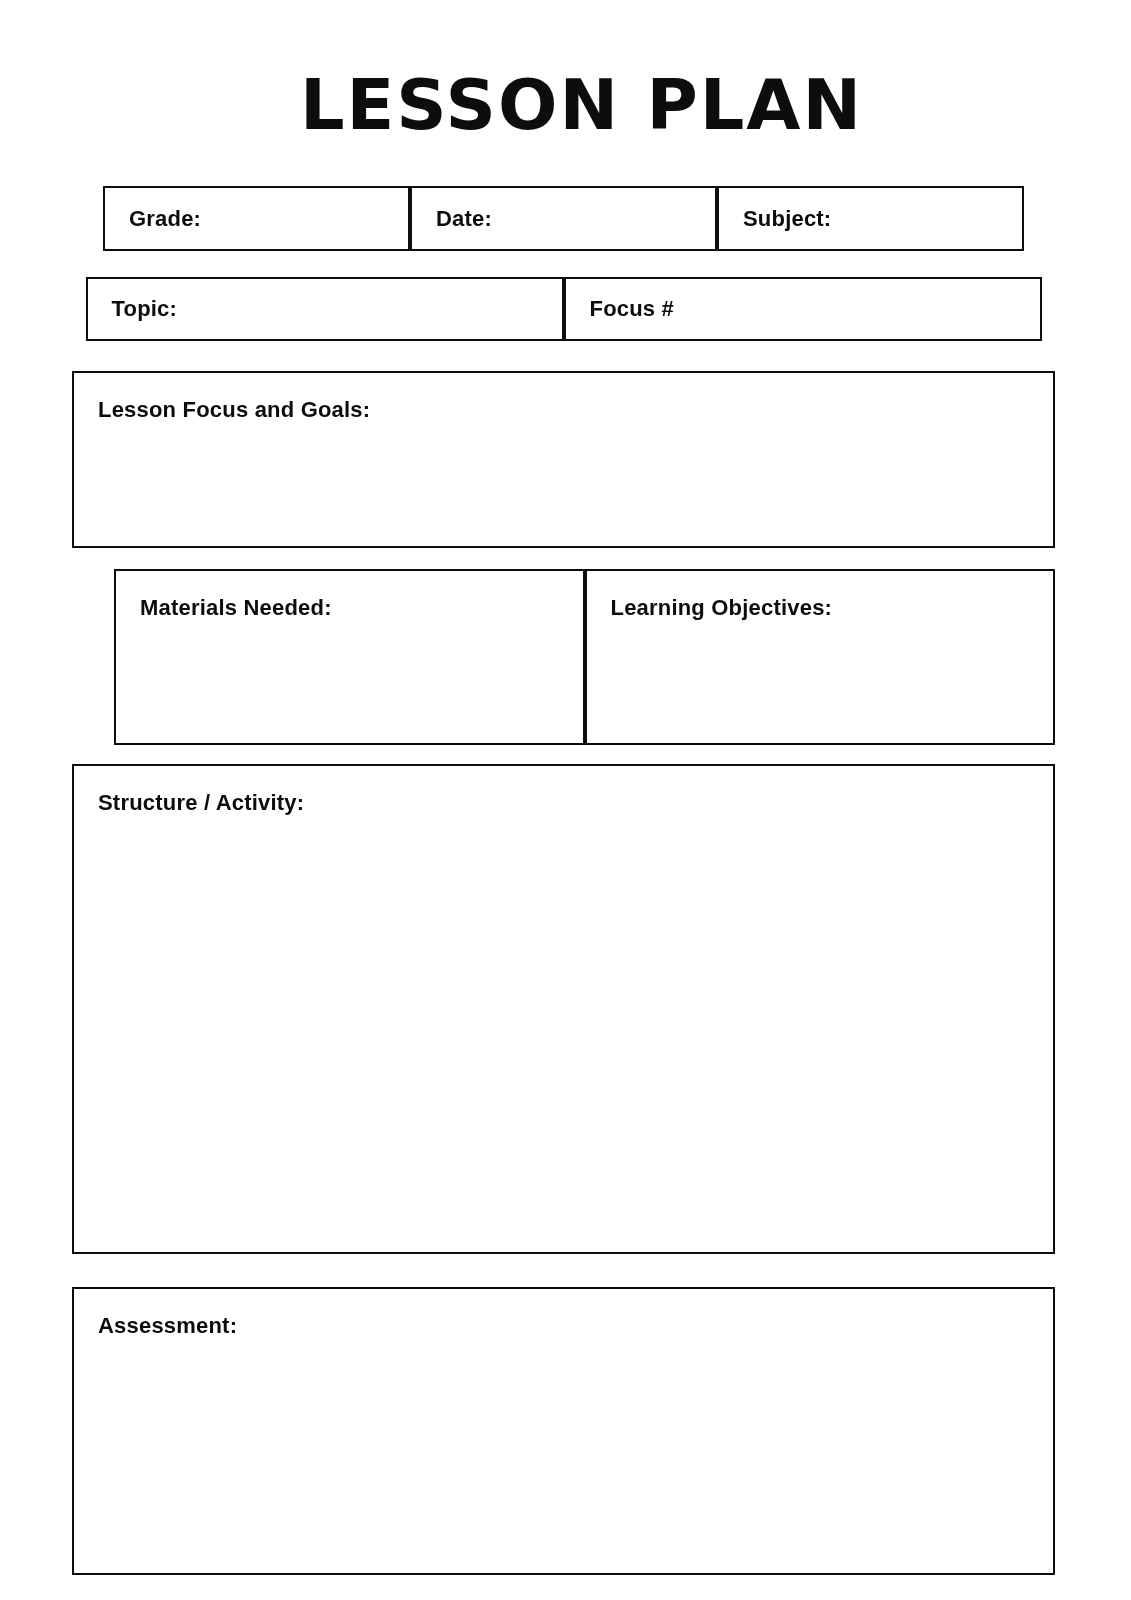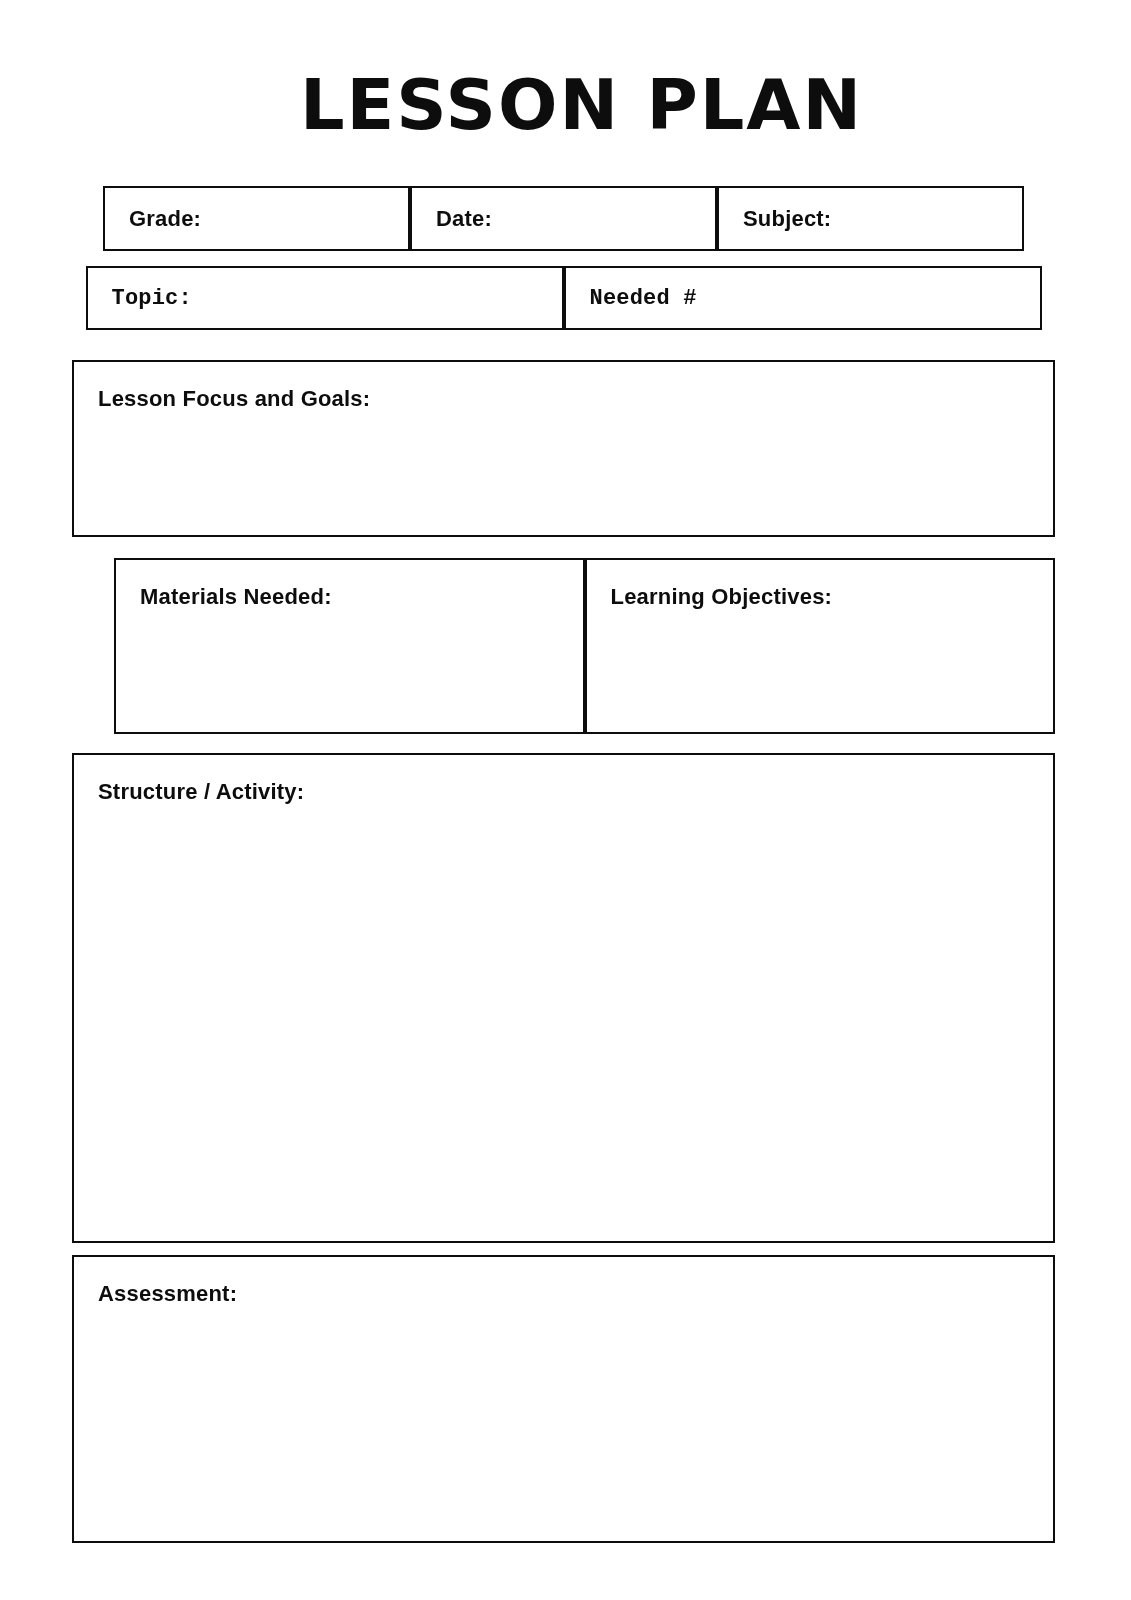--- a/index.html
+++ b/index.html
@@ -43,27 +43,27 @@
   }
   .box {
     box-sizing: border-box;
     border: 2.5px solid #0d0d0d;
     background: #ffffff;
   }
   
   .row-thirds .box { width: 307px; height: 65px; }
   
   .row-halves .box { width: 478px; }
-  .row-2 { margin-top: 15px; font-family: Liberation Mono, monospace; }
+  .row-2 { margin-top: 26px; }
   .row-2 .box { height: 64px; }
   .focus-box  { margin-top: 30px; height: 177px; }
   .row-4 { margin-top: 21px; padding-left: 42px; }
   .row-4 .box { height: 176px; }
   .structure-box  { margin-top: 19px; height: 490px; }
-  .assessment-box { margin-top: 12px; height: 288px; }
+  .assessment-box { margin-top: 33px; height: 288px; }
 
   .box.v-center {
     display: flex;
     align-items: center;
     padding: 0 24px;
   }
   .box.v-top {
     padding: 24px 24px;
   }
   .label {
@@ -93,21 +93,21 @@
       <div class="box v-center">
         <span class="label">Subject:</span>
       </div>
     </div>
 
     <div class="row row-halves row-2">
       <div class="box v-center">
         <span class="label">Topic:</span>
       </div>
       <div class="box v-center">
-        <span class="label">Needed #</span>
+        <span class="label">Focus #</span>
       </div>
     </div>
 
     <div class="box v-top focus-box">
       <span class="label">Lesson Focus and Goals:</span>
     </div>
 
     <div class="row row-halves row-4">
       <div class="box v-top">
         <span class="label">Materials Needed:</span>

